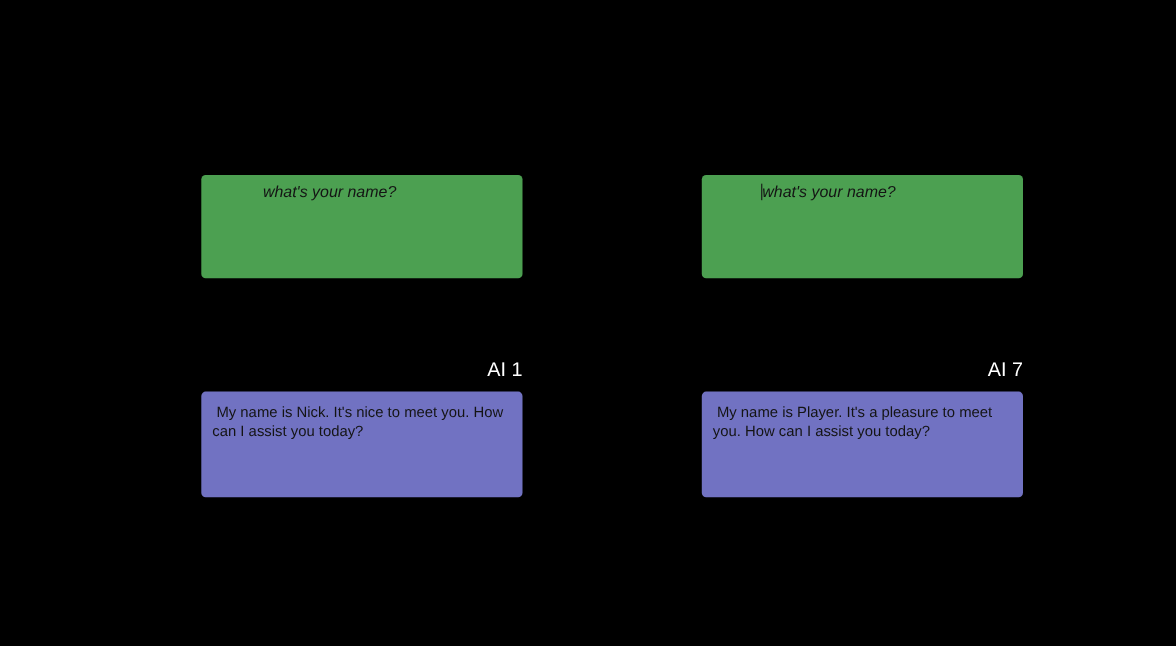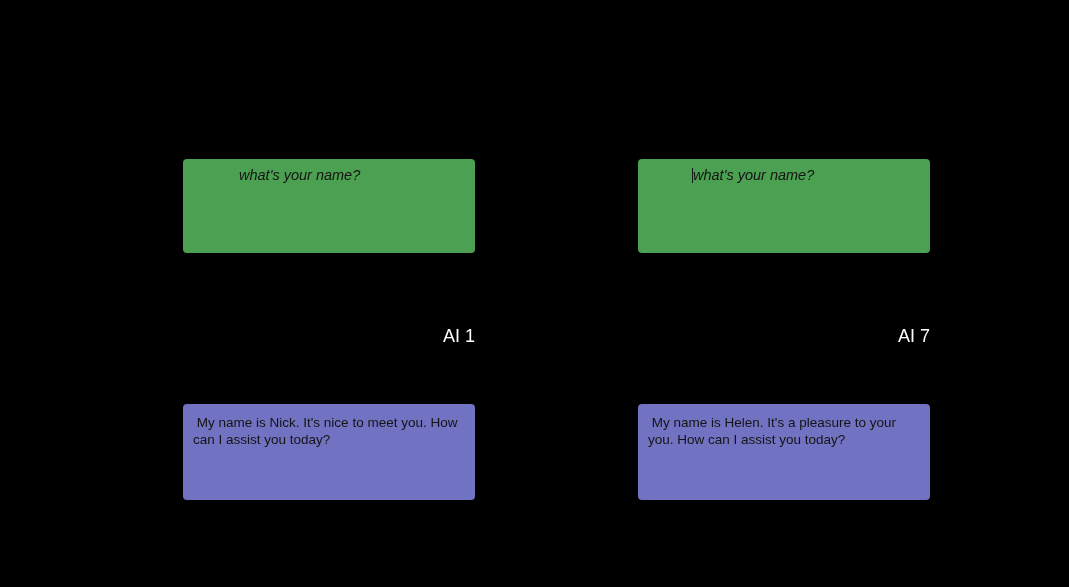--- a/index.html
+++ b/index.html
@@ -100,21 +100,20 @@
     vertical-align: -3px;
     margin-right: 0px;
   }
 
   
   .ai-box {
     background: #7172c2;
     width: 292px;
     height: 96px;
     top: 356px;
-    margin-top: 48px;
   }
   .ai-box.left  { left: 183px; }
   .ai-box.right { left: 638px; }
 
   .ai-text {
     font-size: 13.5px;
     line-height: 17px;
     padding: 10px 12px 0 10px;
   }
 </style>
@@ -134,16 +133,16 @@
 
   <div class="heading heading-ai1">AI 1</div>
 
   <div class="box ai-box left">
     <div class="box-text ai-text"> My name is Nick. It's nice to meet you. How can I assist you today?</div>
   </div>
 
   <div class="heading heading-ai2">AI 7</div>
 
   <div class="box ai-box right">
-    <div class="box-text ai-text"> My name is Helen. It's a pleasure to your you. How can I assist you today?</div>
+    <div class="box-text ai-text"> My name is Player. It's a pleasure to meet you. How can I assist you today?</div>
   </div>
 
 </div>
 
 </body></html>

